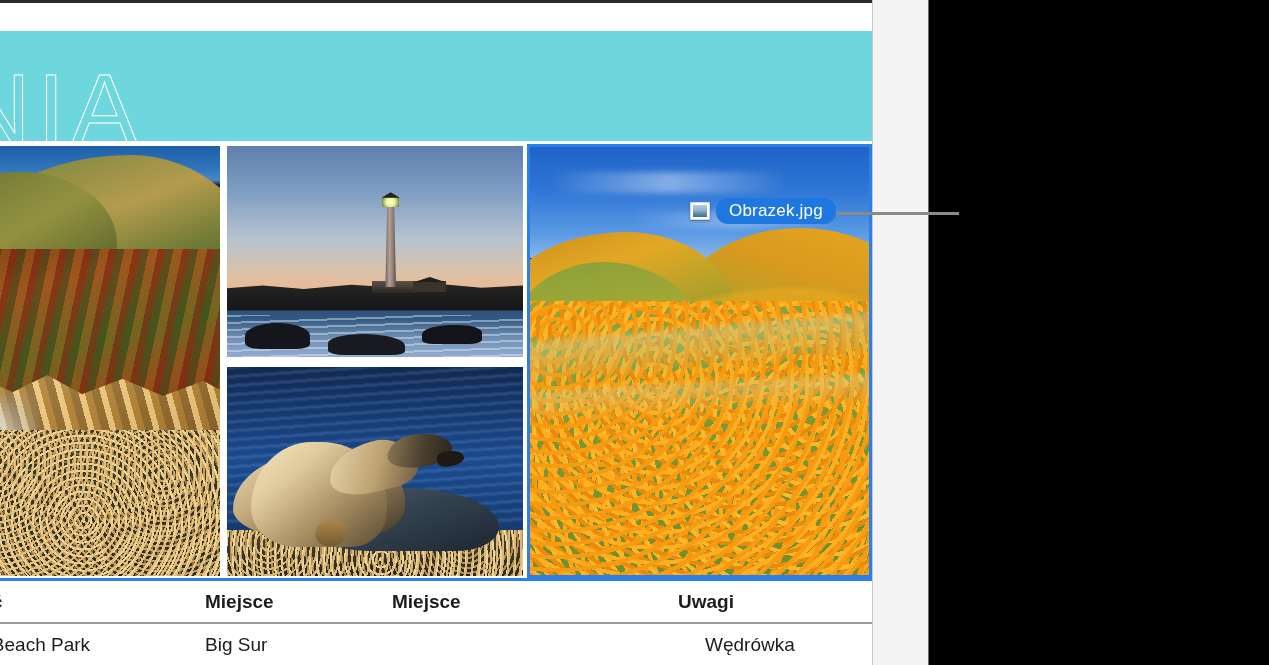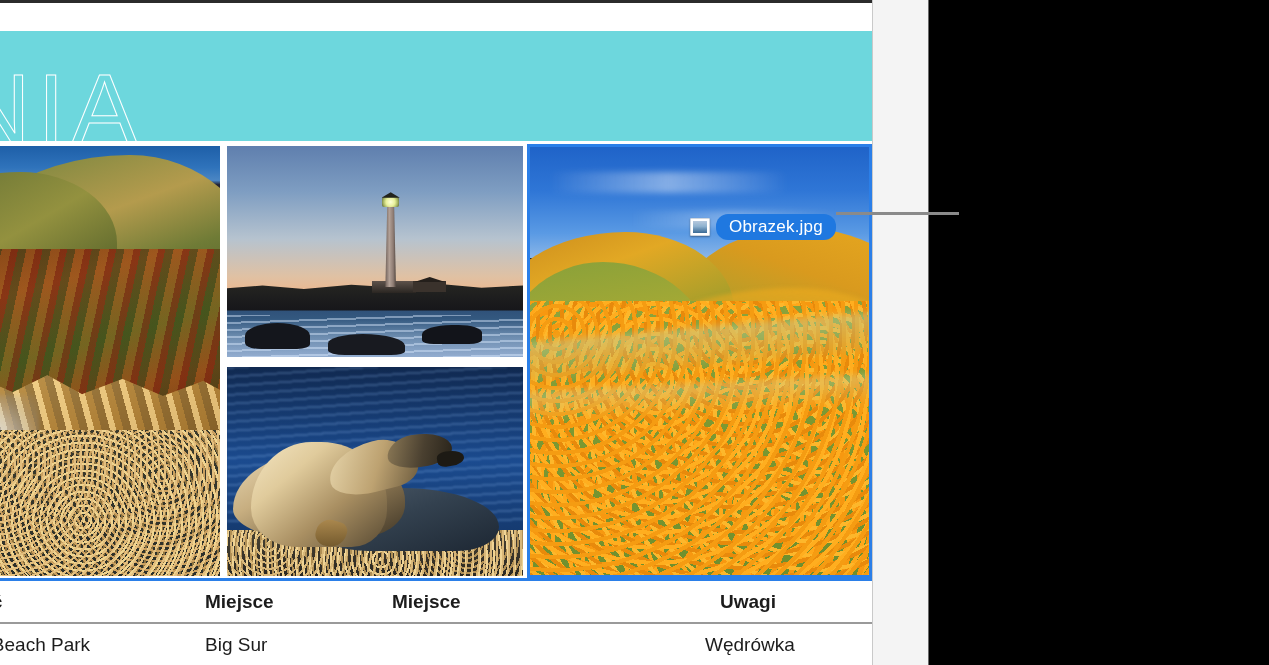--- a/index.html
+++ b/index.html
@@ -149,39 +149,39 @@
       background:linear-gradient(180deg,rgba(190,205,150,.55),rgba(150,175,110,.15));
       filter:blur(3px);transform:rotate(-5deg);}
   .pp-band2{position:absolute;left:-5%;top:55%;width:112%;height:7%;
       background:linear-gradient(180deg,rgba(200,212,160,.45),transparent);
       filter:blur(3px);transform:rotate(-3deg);}
   .pp-ridge{position:absolute;left:30%;top:33%;width:80%;height:16%;
       border-radius:60% 40% 0 0/100% 80% 0 0;
       background:linear-gradient(185deg,rgba(235,168,30,.85),rgba(150,165,60,.2));filter:blur(2px);}
 
   
-  .badge-wrap{position:absolute;left:690px;top:198px;display:flex;align-items:center;gap:6px;margin-top:16px;}
+  .badge-wrap{position:absolute;left:690px;top:198px;display:flex;align-items:center;gap:6px;}
   .badge-thumb{width:20px;height:18px;background:#ffffff;border:1px solid #cfd6de;
       box-sizing:border-box;padding:2px;border-radius:1px;
       box-shadow:0 1px 2px rgba(0,0,0,.35);}
   .badge-thumb i{display:block;width:100%;height:100%;
       background:linear-gradient(180deg,#b7c9dd 0%,#8fb2cf 45%,#6d95b8 65%,#3c6b95 100%);}
   .badge-pill{background:#1f78e0;color:#fff;border-radius:12px;padding:3px 13px 4px;
       font-size:17px;line-height:19px;letter-spacing:.2px;white-space:nowrap;}
   .callout-line{position:absolute;left:836px;top:212px;width:123px;height:3px;background:#8a8a8a;}
 
   
   .tbl{position:absolute;left:0;top:578px;width:872px;height:87px;background:#fff;}
   .tbl-blueline{position:absolute;left:0;top:0;width:872px;height:3px;background:#2b7fe8;}
   .tbl-head{position:absolute;left:0;top:3px;width:872px;height:41px;}
   .tbl-rule{position:absolute;left:0;top:44px;width:872px;height:2px;background:#9a9a9a;}
   .tbl-row{position:absolute;left:0;top:46px;width:872px;height:41px;}
   .cell{position:absolute;font-size:19px;color:#1c1c1c;top:50%;transform:translateY(-50%);white-space:nowrap;}
   .tbl-head .cell{font-weight:bold;}
-  .c0{left:-42px;} .c1{left:205px;} .c2{left:392px;} .c3{left:720px;}
+  .c0{left:-42px;} .c1{left:205px;} .c2{left:392px;} .c3{left:678px;}
   .c0r{left:-24px;} .c1r{left:205px;} .c3r{left:705px;}
 </style>
 </head>
 <body>
 
 <div id="root">
 
   <div class="doc-sheet">
     <div class="doc-topbar"></div>
 

